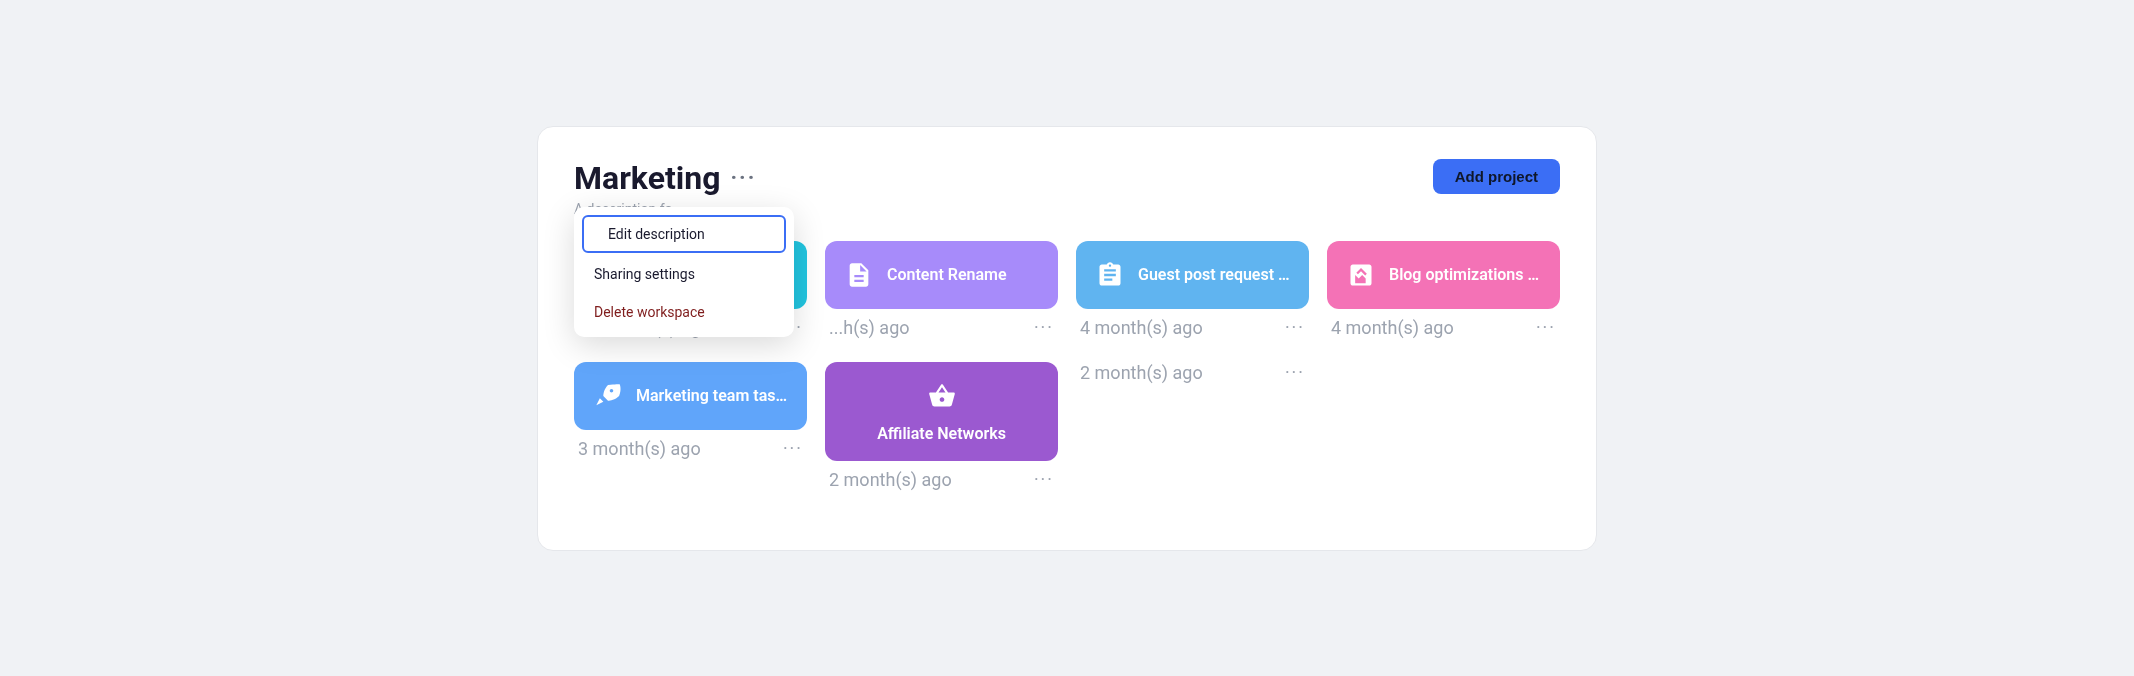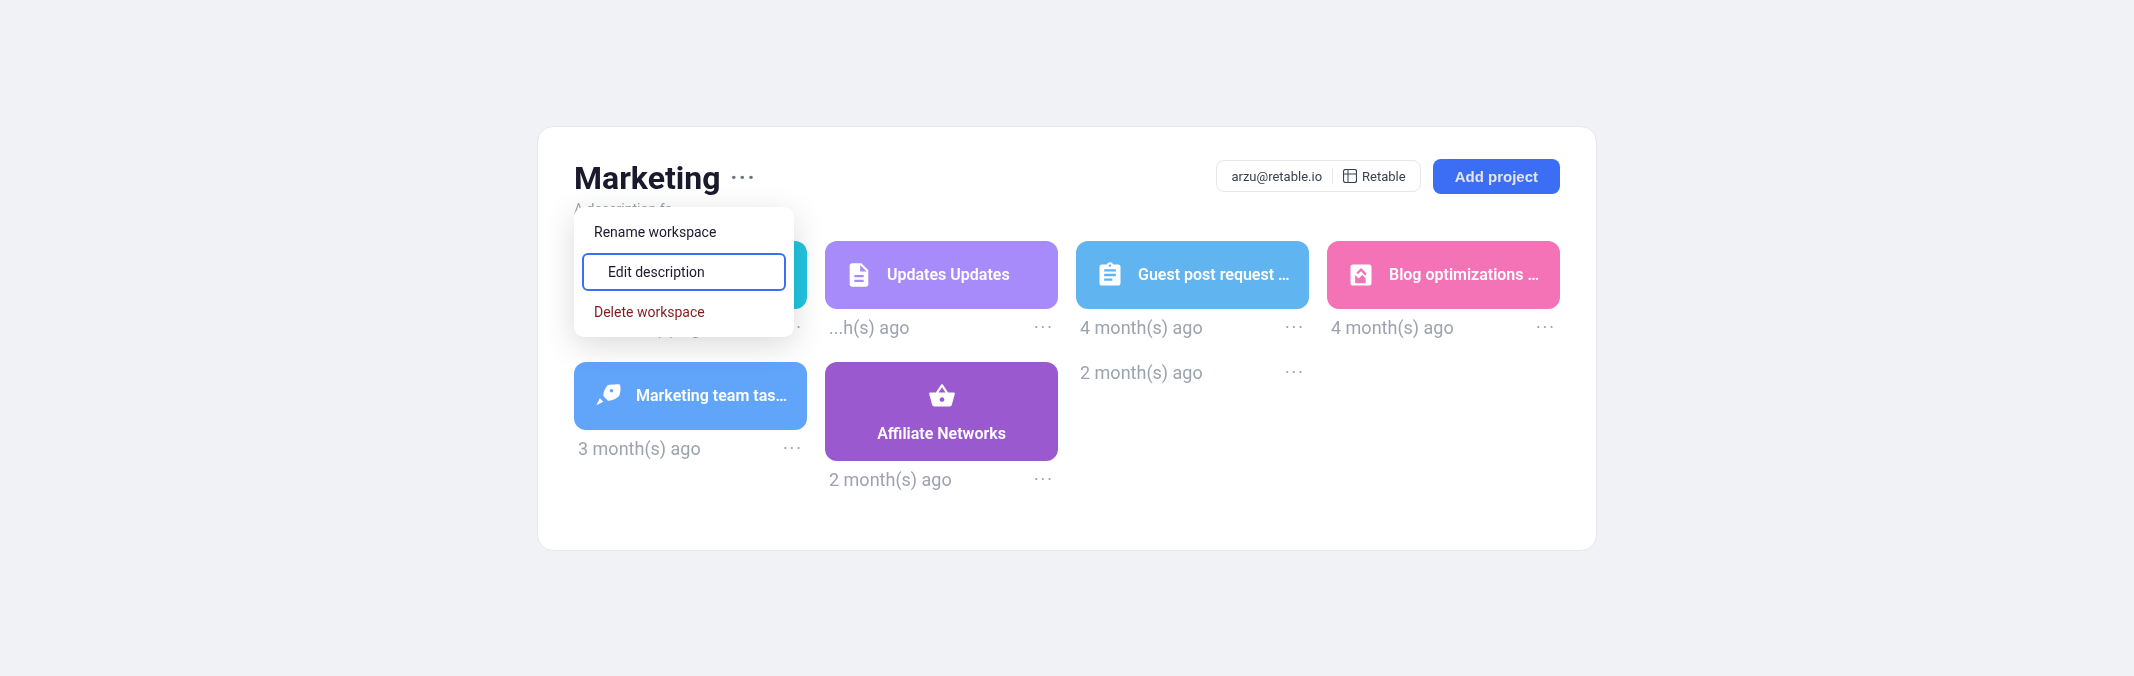--- a/index.html
+++ b/index.html
@@ -77,21 +77,21 @@
       color: #374151;
       font-size: 13px;
     }
     .table-icon-sm {
       width: 14px;
       height: 14px;
       display: inline-block;
     }
     .add-project-btn {
       background: #3b6ef5;
-      color: #e5e5e5;
+      color: #0f172a;
       border: none;
       border-radius: 8px;
       padding: 9px 22px;
       font-size: 15px;
       font-weight: 600;
       cursor: pointer;
     }
     
     .dropdown-menu {
       position: absolute;
@@ -189,45 +189,33 @@
 <div class="container">
   <div class="header">
     <div class="header-left">
       <div class="workspace-title">
         <span>Marketing</span>
         <span class="workspace-dots">···</span>
       </div>
       <div class="workspace-desc">A description fo...</div>
 
       <div class="dropdown-menu">
-        <div class="dropdown-item">
-          <span>Rename workspace</span>
-        </div>
         <div class="dropdown-item active">
           <span>Edit description</span>
         </div>
+        <div class="dropdown-item">
+          <span>Sharing settings</span>
+        </div>
         <div class="dropdown-item delete">
           <span>Delete workspace</span>
         </div>
       </div>
     </div>
 
     <div class="header-right">
-      <div class="user-info">
-        <span class="user-email">arzu@retable.io</span>
-        <div class="divider-v"></div>
-        <span class="retable-label">
-          <svg class="table-icon-sm" viewBox="0 0 14 14" fill="none" xmlns="http://www.w3.org/2000/svg">
-            <rect x="0.5" y="0.5" width="13" height="13" rx="2" stroke="#374151" stroke-width="1.2" fill="none"></rect>
-            <line x1="0.5" y1="5" x2="13.5" y2="5" stroke="#374151" stroke-width="1"></line>
-            <line x1="5" y1="0.5" x2="5" y2="13.5" stroke="#374151" stroke-width="1"></line>
-          </svg>
-          <span>Retable</span>
-        </span>
-      </div>
       <button class="add-project-btn">Add project</button>
     </div>
   </div>
 
   <div class="cards-row">
 
     <div class="card-wrapper">
       <div class="project-card card-cyan">
         <div class="card-icon">
           <svg viewBox="0 0 24 24" xmlns="http://www.w3.org/2000/svg">
@@ -242,21 +230,21 @@
       </div>
     </div>
 
     <div class="card-wrapper">
       <div class="project-card card-purple-light">
         <div class="card-icon">
           <svg viewBox="0 0 24 24" xmlns="http://www.w3.org/2000/svg">
               <path d="M14 2H6c-1.1 0-2 .9-2 2v16c0 1.1.9 2 2 2h12c1.1 0 2-.9 2-2V8l-6-6zm2 16H8v-2h8v2zm0-4H8v-2h8v2zm-3-5V3.5L18.5 9H13z"></path>
             </svg>
         </div>
-        <span class="card-label">Updates Updates</span>
+        <span class="card-label">Content Rename</span>
       </div>
       <div class="card-footer">
         <span class="card-time">...h(s) ago</span>
         <span class="card-more">···</span>
       </div>
     </div>
 
     <div class="card-wrapper">
       <div class="project-card card-blue-light">
         <div class="card-icon">

